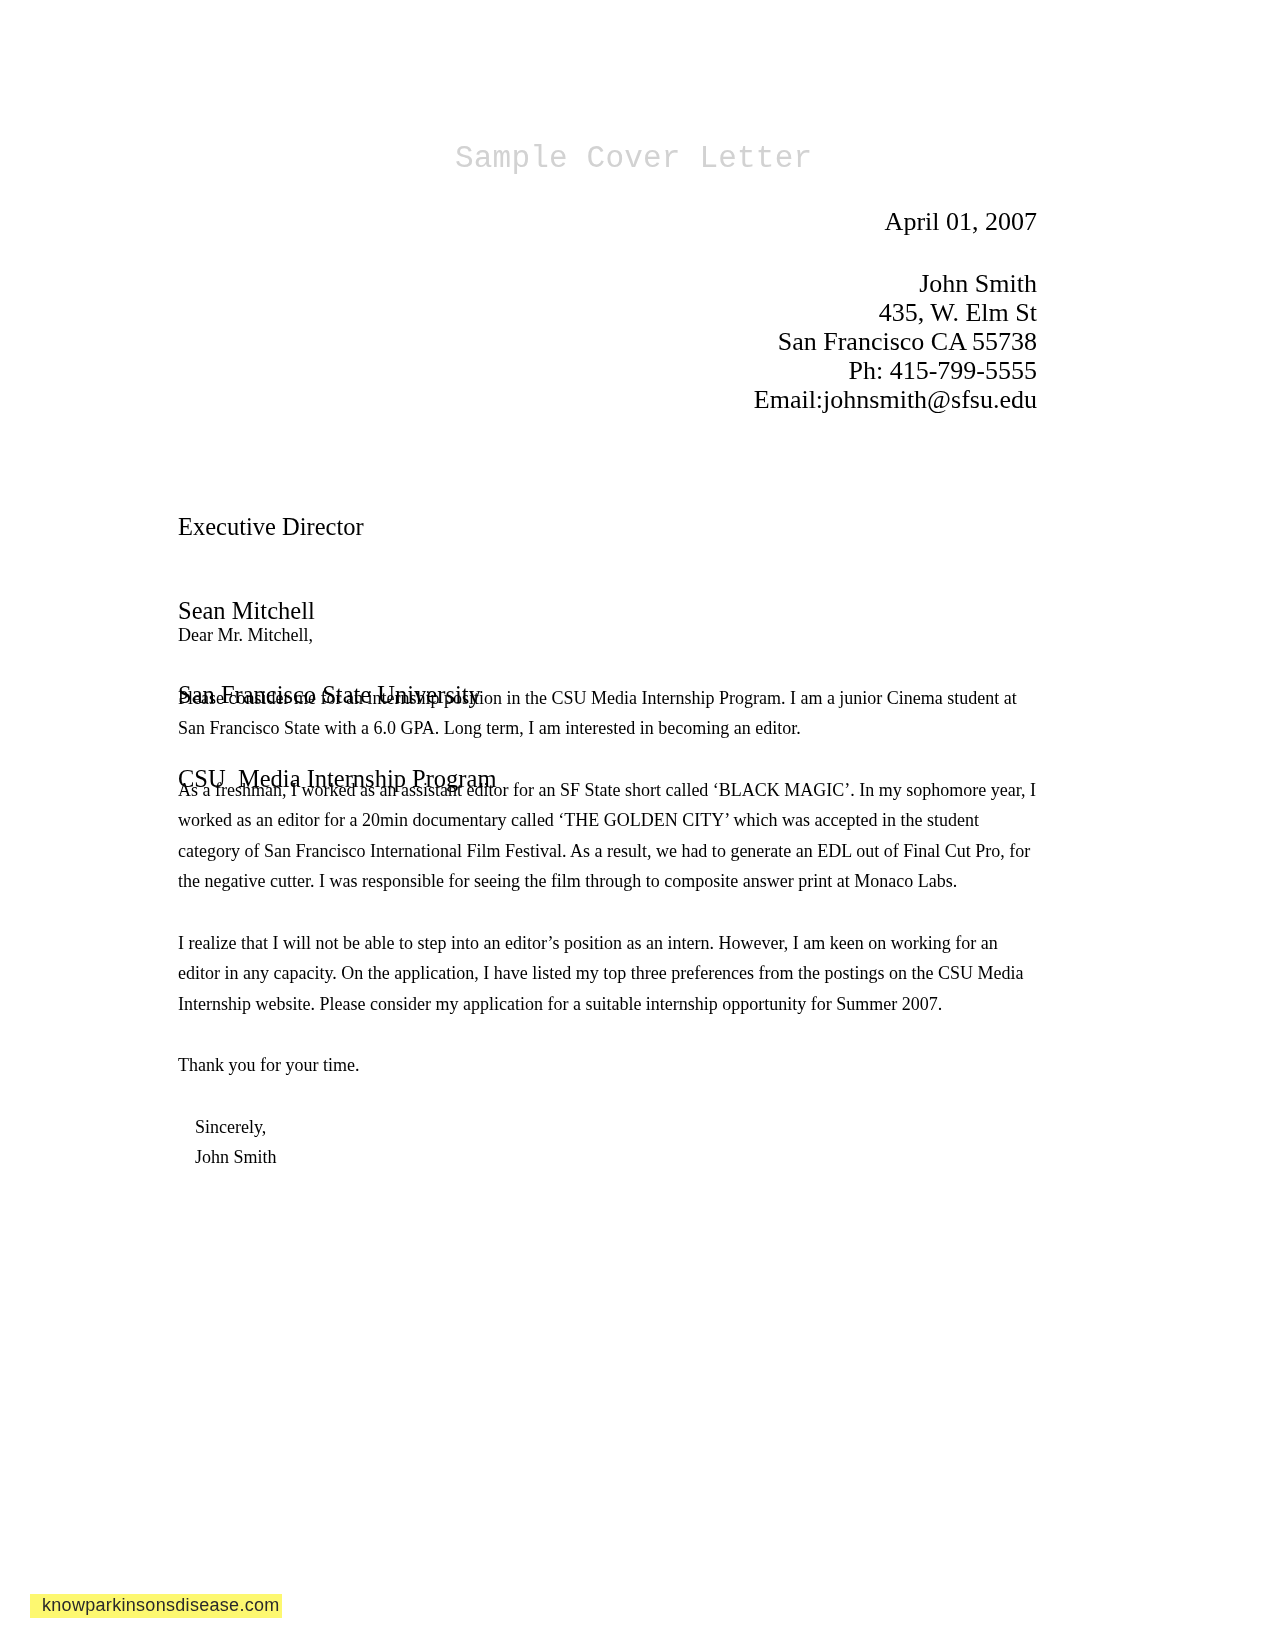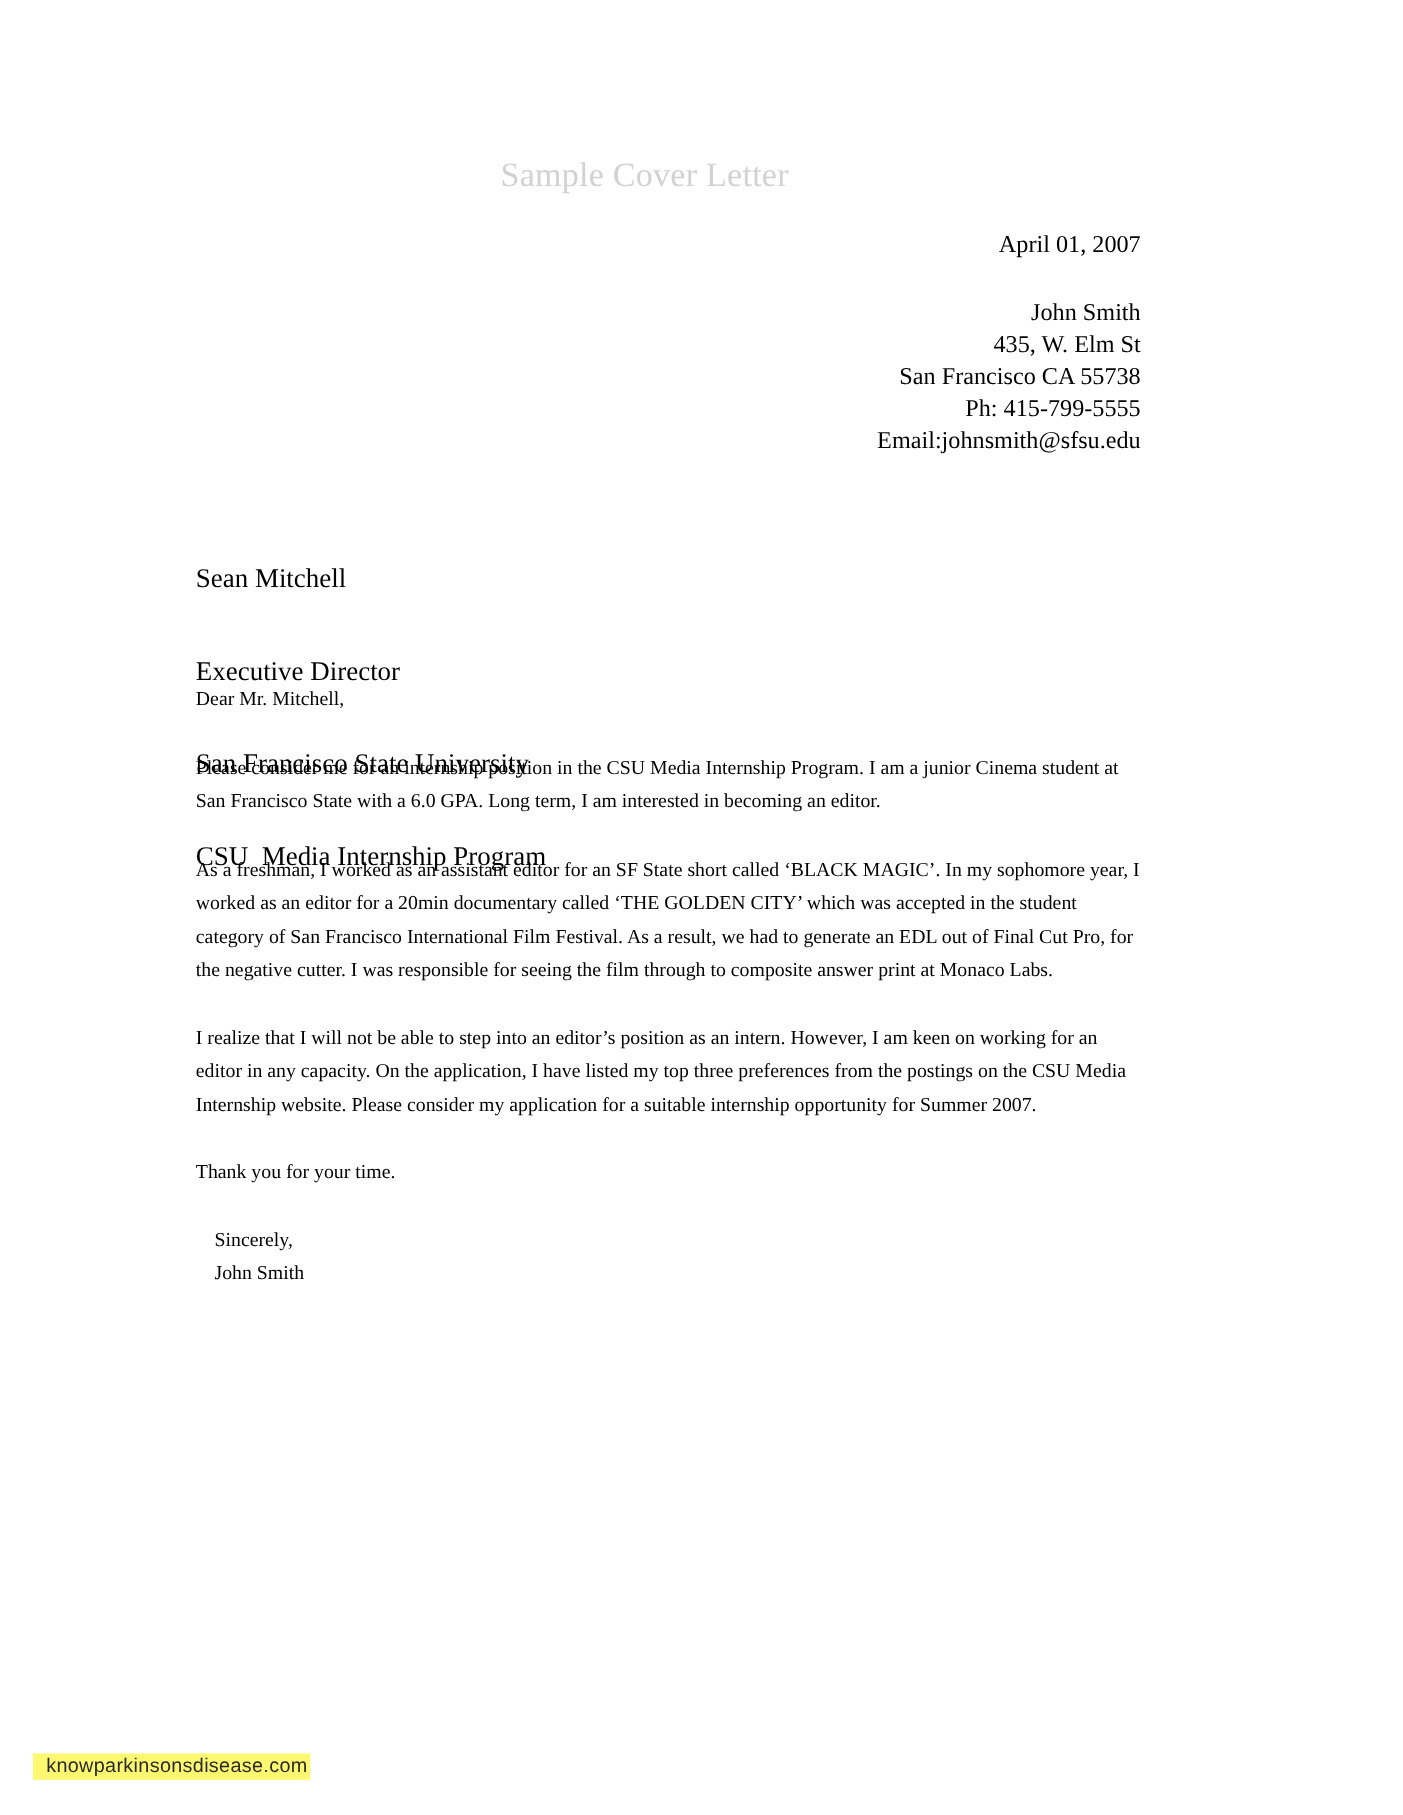--- a/index.html
+++ b/index.html
@@ -25,29 +25,30 @@
   
   .doc-title {
     position: absolute;
     left: 455px;
     top: 140px;
     font-size: 31px;
     line-height: 1.2;
     color: #d2d2d2;
     letter-spacing: 0.2px;
     white-space: nowrap;
+    font-family: Liberation Mono, monospace;
   }
 
   
   .sender-block {
     position: absolute;
     right: 238px;
     top: 207px;
     text-align: right;
-    font-size: 22px;
+    font-size: 26px;
     line-height: 29px;
     white-space: nowrap;
   }
   .sender-block .date {
     margin-bottom: 33px;
   }
   .sender-block .line {
     display: block;
   }
 
@@ -110,22 +111,22 @@
   <div class="sender-block">
     <div class="date line">April 01, 2007</div>
     <span class="line">John Smith</span>
     <span class="line">435, W. Elm St</span>
     <span class="line">San Francisco CA 55738</span>
     <span class="line">Ph: 415-799-5555</span>
     <span class="line">Email:johnsmith@sfsu.edu</span>
   </div>
 
   <div class="recipient-block">
+    <span class="line">Executive Director</span>
     <span class="line">Sean Mitchell</span>
-    <span class="line">Executive Director</span>
     <span class="line">San Francisco State University</span>
     <span class="line">CSU  Media Internship Program</span>
   </div>
 
   <div class="letter-body">
     <p class="salutation">Dear Mr. Mitchell,</p>
 
     <p class="para">Please consider me for an internship position in the CSU Media Internship Program. I am a junior Cinema student at San Francisco State with a 6.0 GPA. Long term, I am interested in becoming an editor.</p>
 
     <p class="para">As a freshman, I worked as an assistant editor for an SF State short called ‘BLACK MAGIC’. In my sophomore year, I worked as an editor for a 20min documentary called ‘THE GOLDEN CITY’ which was accepted in the student category of San Francisco International Film Festival. As a result, we had to generate an EDL out of Final Cut Pro, for the negative cutter. I was responsible for seeing the film through to composite answer print at Monaco Labs.</p>

